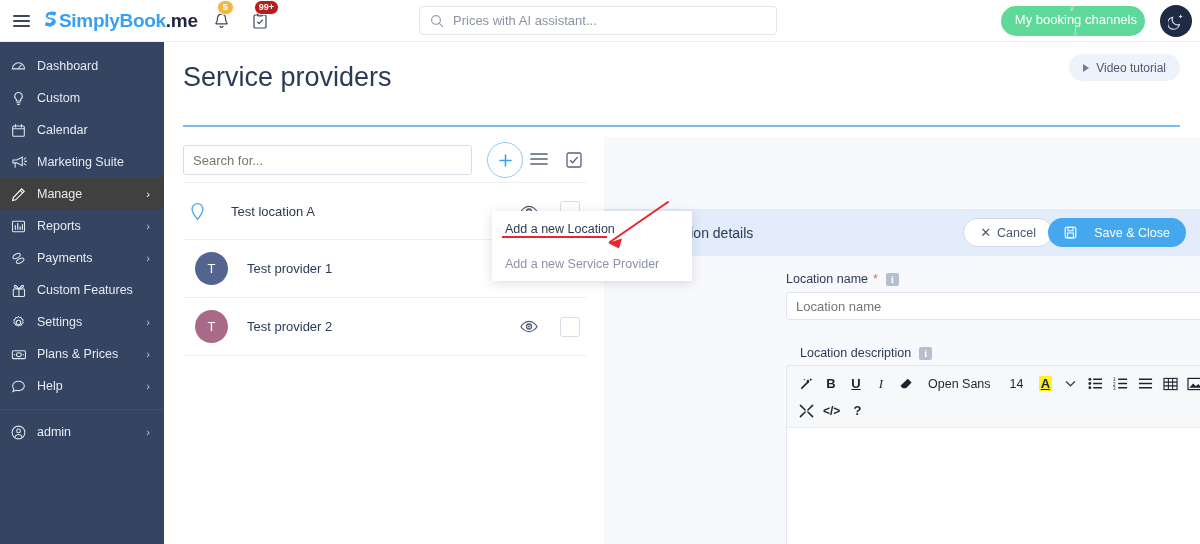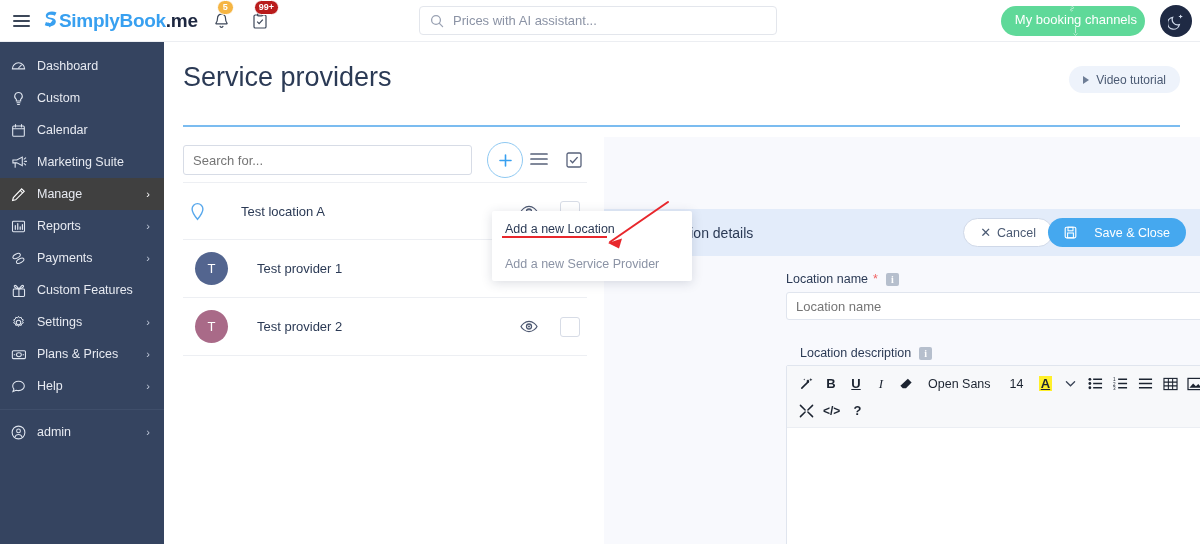--- a/index.html
+++ b/index.html
@@ -103,21 +103,21 @@
   }
   #page-head {
     position: absolute; left: 0; top: 0; width: 1036px; height: 85px;
     background: #fff;
   }
   #page-title {
     position: absolute; left: 19px; top: 20px;
     font-size: 27px; color: #2b3a55; font-weight: normal;
   }
   #video-tutorial {
-    position: absolute; right: 20px; top: 24px; height: 27px;
+    position: absolute; right: 20px; top: 12px; height: 27px;
     background: #eef3fb; border-radius: 14px; color: #4b5a73;
     display: flex; align-items: center; padding: 0 14px; font-size: 12px; cursor: pointer; justify-content: space-between;
   }
   #video-tutorial .tri {
     width: 0; height: 0; border-left: 6px solid transparent;
     border-top: 4px solid transparent; border-bottom: 4px solid transparent;
     border-left-color: #6f7e96; margin-right: 7px;
   }
   #head-rule {
     position: absolute; left: 19px; top: 83px; width: 997px; height: 2px;
@@ -150,21 +150,21 @@
   .row {
     position: relative; height: 58px; display: flex; align-items: center;
     border-bottom: 1px solid #edeff3; background: #fff;
   }
   .row .avatar {
     width: 33px; height: 33px; border-radius: 50%; margin-left: 12px;
     display: flex; align-items: center; justify-content: center;
     color: #fff; font-size: 13px; flex: 0 0 33px;
   }
   .row .pin { margin-left: 7px; width: 22px; flex: 0 0 22px; }
-  .row .r-name { margin-left: 29px; font-size: 13px; color: #2b3a55; }
+  .row .r-name { margin-left: 19px; font-size: 13px; color: #2b3a55; }
   .row .eye { position: absolute; right: 49px; cursor: pointer; }
   .row .rcheck {
     position: absolute; right: 7px; width: 20px; height: 20px;
     border: 1px solid #d7dce6; border-radius: 3px; background: #fff; cursor: pointer;
   }
   .row.first { border-top: 1px solid #edeff3; }
 
   
   #dropdown {
     position: absolute; left: 328px; top: 169px; width: 200px; height: 70px;

